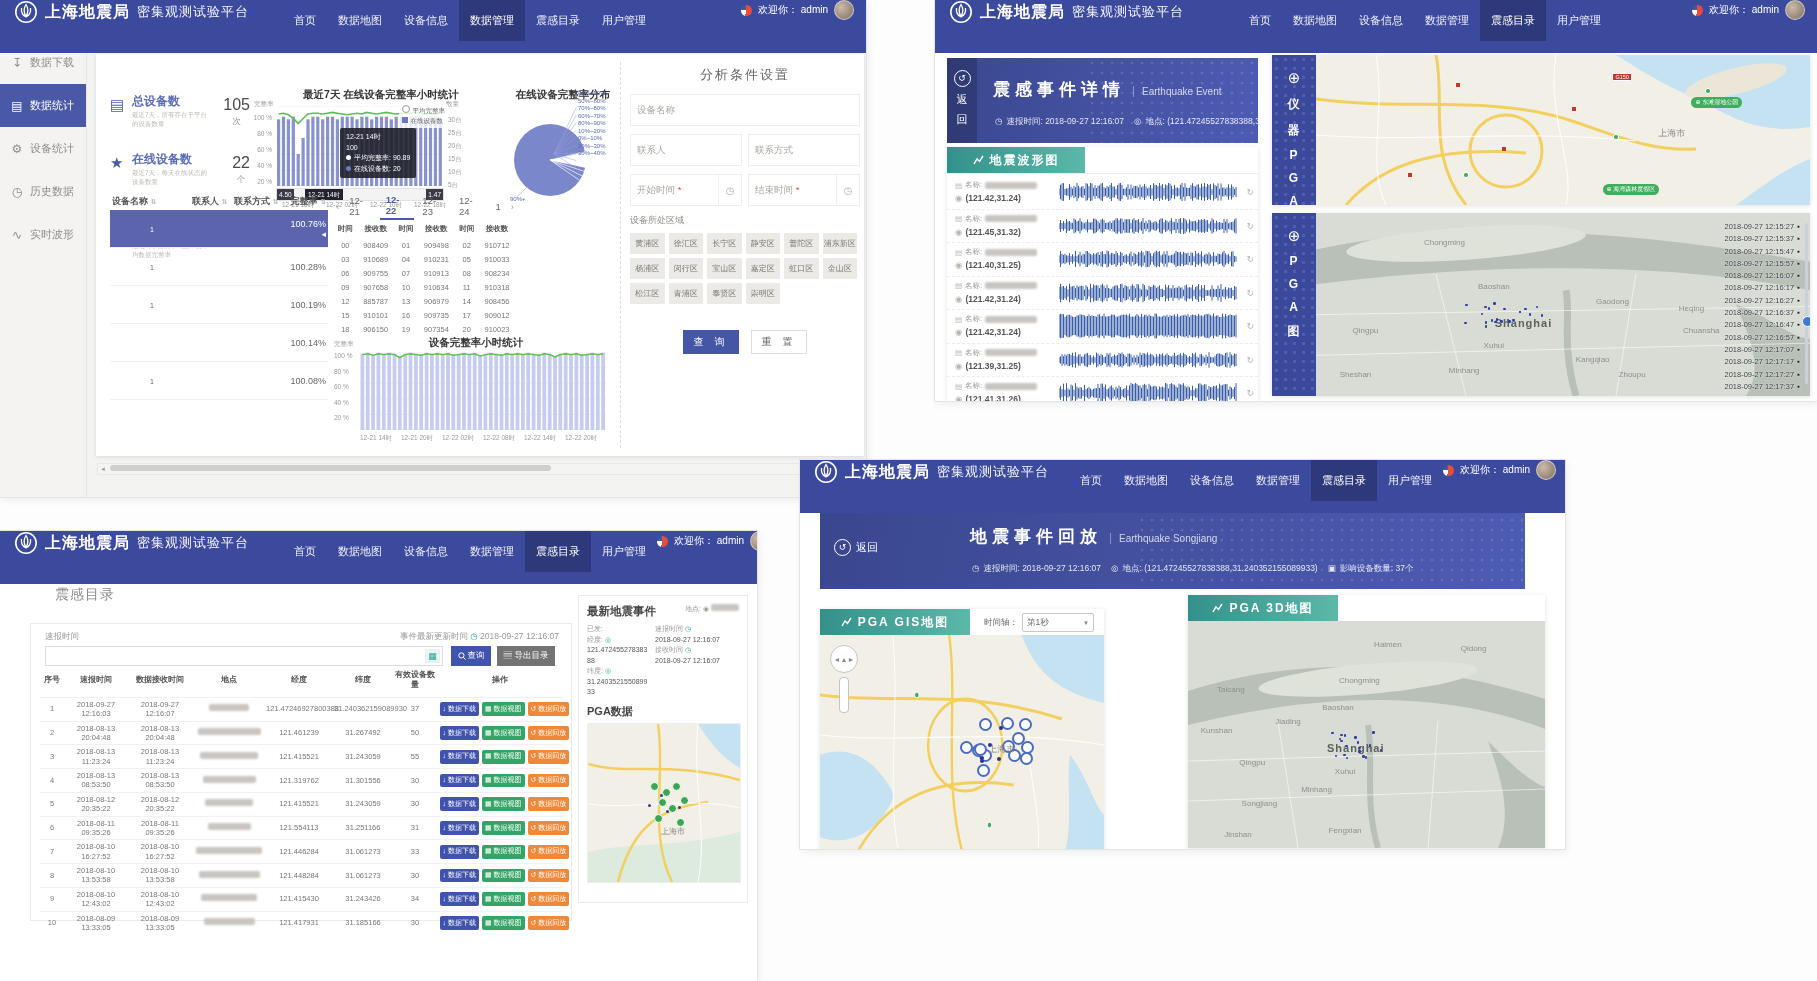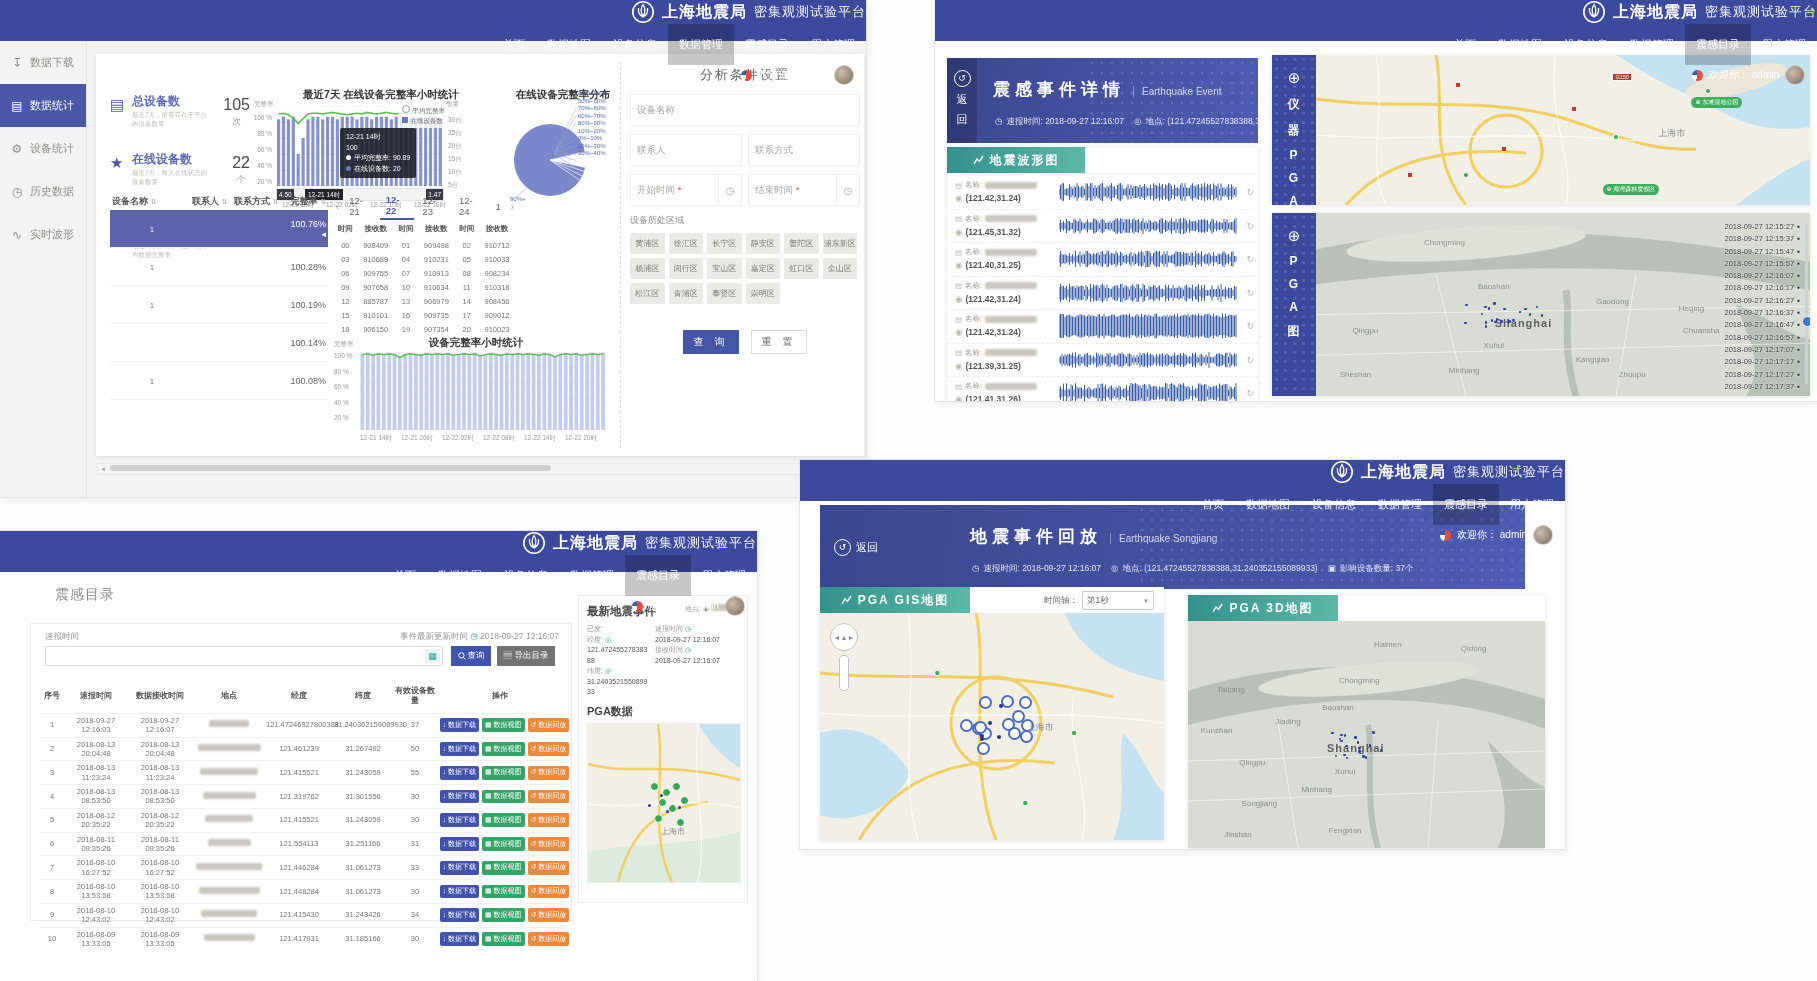--- a/index.html
+++ b/index.html
@@ -3,21 +3,21 @@
 <meta charset="utf-8">
 <style>
   html,body{margin:0;padding:0;background:#fff;font-family:"Liberation Sans","DejaVu Sans",sans-serif;}
   .canvas{position:relative;width:1817px;height:981px;background:#fdfdfd;overflow:hidden;}
   .panel{position:absolute;background:#fff;box-shadow:0 0 0 1px #e4e4e2,2px 3px 8px rgba(0,0,0,.07);overflow:hidden;}
   #tl{left:0;top:0;width:866px;height:497px;}
   #tr{left:935px;top:0;width:882px;height:401px;}
   #bl{left:0;top:531px;width:757px;height:450px;}
   #br{left:800px;top:460px;width:765px;height:389px;}
   
-  .bar{position:absolute;left:0;top:0;right:0;height:41px;background:#3c4a9e;display:flex;align-items:flex-end;color:#fff;z-index:5;flex-direction:column;}
+  .bar{position:absolute;left:0;top:0;right:0;height:53px;background:#3c4a9e;display:flex;align-items:flex-start;color:#fff;z-index:5;}
   .logo{display:flex;align-items:center;gap:7px;padding-left:14px;white-space:nowrap;}
   .logo svg{flex:0 0 auto;}
   .b1{font-size:16px;font-weight:bold;letter-spacing:1px;}
   .b2{font-size:13px;font-weight:normal;letter-spacing:1px;opacity:.95;}
   .nav{display:flex;margin-left:34px;font-size:11px;}
   .nav .it{padding:0 11px;line-height:41px;cursor:pointer;opacity:.93;white-space:nowrap;}
   .nav .it.act{background:rgba(0,0,0,.22);opacity:1;}
   .usr{margin-left:auto;display:flex;align-items:center;gap:6px;font-size:10px;padding-right:12px;white-space:nowrap;}
   .flag{width:11px;height:11px;border-radius:50%;background:conic-gradient(#e74c3c 0 55%,#fff 55% 78%,#3b5aa0 78% 100%);display:inline-block;}
   .avatar{width:18px;height:18px;border-radius:50%;background:radial-gradient(circle at 35% 35%,#cdbcab,#7d6c5e);display:inline-block;border:1px solid rgba(255,255,255,.5);}
@@ -122,21 +122,21 @@
   .shield{position:absolute;background:#c0392b;color:#fff;font-size:5.5px;padding:0 2px;border:1px solid #fff;border-radius:1px;z-index:2;}
   
   .pgtitle{position:absolute;left:55px;top:55px;font-size:14px;color:#8b8b8b;letter-spacing:1px;}
   .blcard{position:absolute;left:30px;top:92px;width:540px;height:296px;border:1px solid #ebebeb;background:#fff;}
   .slabel{position:absolute;left:14px;top:7px;font-size:8.5px;color:#999;}
   .supd{position:absolute;right:12px;top:7px;font-size:8.5px;color:#999;}
   .supd .ck{color:#2aa493;}
   .sinput{position:absolute;left:14px;top:22px;width:398px;height:20px;border:1px solid #ddd;box-sizing:border-box;}
   .sinput .cal{position:absolute;right:2px;top:2px;width:15px;height:14px;background:#e7f4ef;color:#2aa493;font-size:9px;text-align:center;line-height:14px;}
   .bbtn{position:absolute;top:22px;height:20px;border:none;color:#fff;font-size:8.5px;cursor:pointer;display:flex;align-items:center;justify-content:center;gap:2px;}
-  .btbl{position:absolute;left:8px;right:8px;top:56px;border-collapse:collapse;table-layout:fixed;width:524px;}
+  .btbl{position:absolute;left:8px;right:8px;top:40px;border-collapse:collapse;table-layout:fixed;width:524px;}
   .btbl th{font-size:8px;color:#555;padding:6px 1px;line-height:1.3;}
   .btbl td{font-size:7.5px;color:#777;text-align:center;padding:2px 1px;border-top:1px solid #f1f1f1;line-height:1.25;}
   .rbtn{display:inline-block;color:#fff;font-size:7px;padding:2.5px 3px;border-radius:2px;margin:0 1.5px;cursor:pointer;white-space:nowrap;}
   .bldetail{position:absolute;left:578px;top:64px;width:170px;height:308px;border:1px solid #ebebeb;background:#fff;padding:8px;box-sizing:border-box;}
   .bldetail .h{font-size:11.5px;font-weight:bold;color:#444;}
   .kv{font-size:7px;color:#999;line-height:1.5;}
   .kv .v{color:#555;word-break:break-all;}
   .kv .ck{color:#2aa493;}
   .pgah{font-size:11px;font-weight:bold;color:#444;margin:6px 0 4px;}
   
@@ -1069,21 +1069,21 @@
         </div>
   </header>
       <div class="banner" style="left:20px;top:45px;width:705px;height:84px">
       <div class="backline">
           <span class="bic">↺</span>
           <span>返回</span>
         </div>
       <div class="btitle" style="left:150px">地震事件回放<span class="en">Earthquake Songjiang</span></div>
       <div class="bmeta" style="left:152px"><span class="ic" style="margin-left:0">◷</span>速报时间: 2018-09-27 12:16:07<span class="ic">◎</span>地点: (121.47245527838388,31.240352155089933)<span class="ic">▣</span>影响设备数量: 37个</div>
     </div>
-    <div class="whitecard mapcard" style="left:20px;top:127px;width:344px;height:253px">
+    <div class="whitecard mapcard" style="left:20px;top:149px;width:284px;height:253px">
       <div class="tealhd" style="width:150px"><svg width="11" height="10">
             <path d="M1 9 L4 4 L6.5 6.5 L10 1" stroke="#fff" stroke-width="1.4" fill="none"></path>
           </svg>PGA GIS地图</div>
       <div class="hdrow"></div>
       <div class="ddl" style="right:10px;top:4px">
           <span>时间轴：</span>
           <span class="box">
             <span>第1秒</span>
             <span class="car">▼</span>
           </span>

